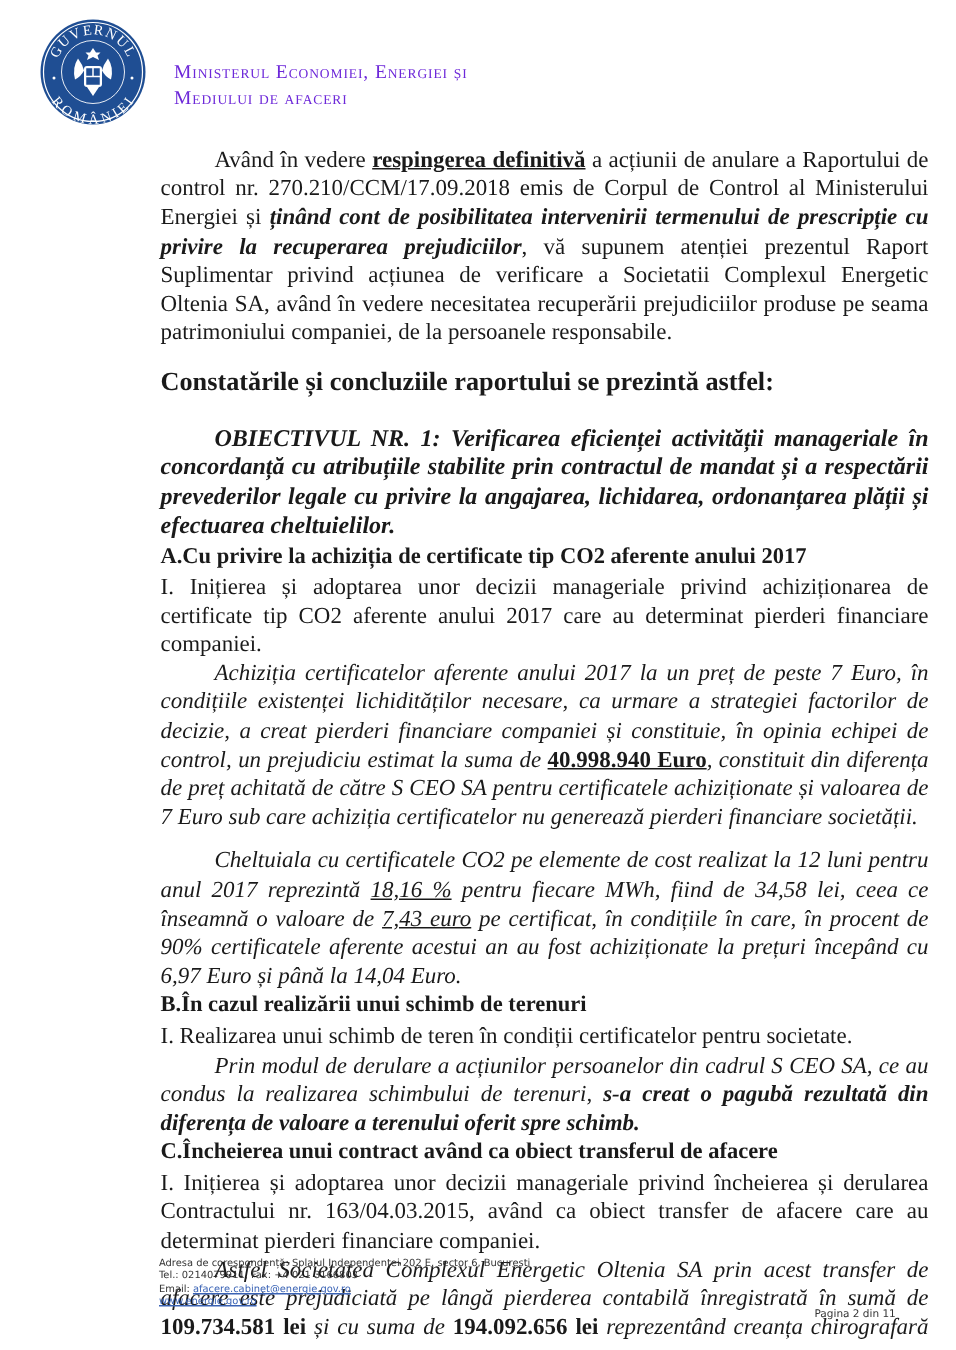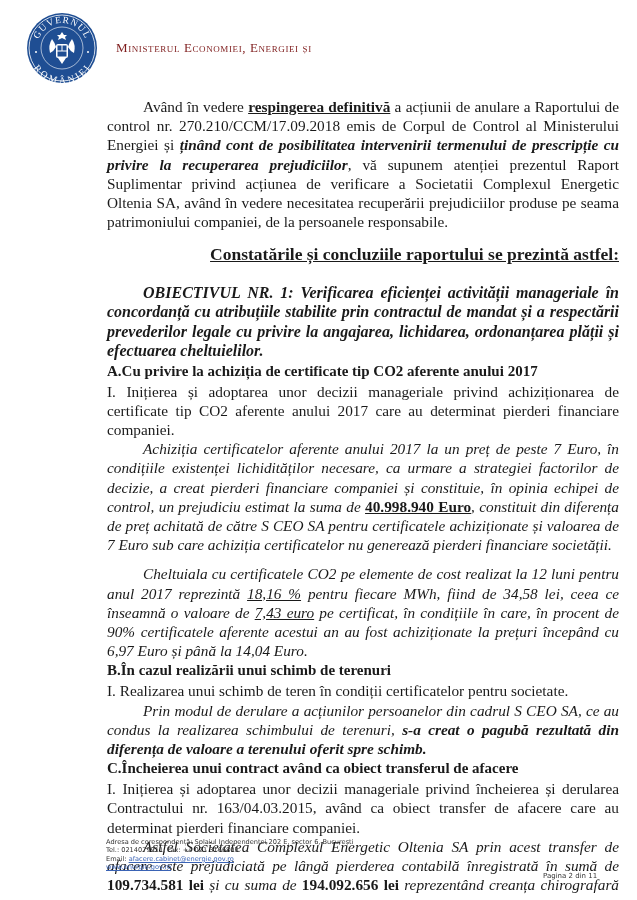--- a/index.html
+++ b/index.html
@@ -1,25 +1,25 @@
 <!DOCTYPE html>
 <html><head>
 <meta charset="utf-8">
 <style>
   html, body { margin: 0; padding: 0; background: #ffffff; }
   body { width: 637px; height: 900px; position: relative; overflow: hidden; font-family: "Liberation Serif", serif; color: #1a1a1a; }
   .header { position: absolute; left: 0; top: 0; width: 637px; height: 90px; }
   .logo { position: absolute; left: 26px; top: 12px; width: 72px; height: 72px; }
-  .ministry { position: absolute; left: 116px; top: 39px; font-family: "Liberation Serif", serif; color: #7f1d1d; font-size: 13px; line-height: 17px; letter-spacing: 0.6px; font-variant: small-caps; }
+  .ministry { position: absolute; left: 116px; top: 39px; font-family: "Liberation Serif", serif; color: #6d28d9; font-size: 13px; line-height: 17px; letter-spacing: 0.6px; font-variant: small-caps; }
   .ministry div { white-space: nowrap; }
   .content { position: absolute; left: 107px; top: 97px; width: 512px; font-size: 15.3px; line-height: 19.2px; }
   p { margin: 0; text-align: justify; }
   .indent { text-indent: 36px; }
   .gap { height: 10px; }
-  .section-title { text-align: right; font-weight: bold; text-decoration: underline; font-size: 17.5px; margin: 14px 0 18px 0; text-indent: 0; }
+  .section-title { text-align: left; font-weight: bold; font-size: 17.5px; margin: 14px 0 18px 0; text-indent: 0; }
   .obj { font-weight: bold; font-style: italic; font-size: 16px; line-height: 19.5px; }
   .subhead { font-weight: bold; font-size: 15px; line-height: 21px; text-align: left; }
   .it { font-style: italic; }
   .bi { font-weight: bold; font-style: italic; }
   .b { font-weight: bold; }
   .u { text-decoration: underline; }
   .footer { position: absolute; left: 106px; top: 838px; font-family: "DejaVu Sans", sans-serif; font-size: 6.6px; line-height: 8.4px; color: #333; }
   .footer a { color: #3a63b5; text-decoration: underline; }
   .page-num { position: absolute; left: 543px; top: 872px; font-family: "DejaVu Sans", sans-serif; font-size: 7px; color: #333; }
 </style>
@@ -45,20 +45,21 @@
       <path d="M46 27 q4 6 2 14 q-4 -2 -6 -6 q1 -4 4 -8z"></path>
       <rect x="30" y="32" width="12" height="14" rx="2"></rect>
       <rect x="31.5" y="33.5" width="4" height="5" fill="#1f4e93"></rect>
       <rect x="36.5" y="33.5" width="4" height="5" fill="#1f4e93"></rect>
       <rect x="31.5" y="39.5" width="9" height="5" fill="#1f4e93"></rect>
       <path d="M32 46 l4 6 l4 -6z"></path>
     </g>
   </svg>
   <div class="ministry">
     <div>Ministerul Economiei, Energiei și</div>
+    <div>Mediului de afaceri</div>
   </div>
 </div>
 
 <div class="content">
   <p class="indent">
     <span>Având în vedere </span><span class="b u">respingerea definitivă</span><span> a acțiunii de anulare a Raportului de control nr. 270.210/CCM/17.09.2018 emis de Corpul de Control al Ministerului Energiei și </span><span class="bi">ținând cont de posibilitatea intervenirii termenului de prescripție cu privire la recuperarea prejudiciilor</span><span>, vă supunem atenției prezentul Raport Suplimentar privind acțiunea de verificare a Societatii Complexul Energetic Oltenia SA, având în vedere necesitatea recuperării prejudiciilor produse pe seama patrimoniului companiei, de la persoanele responsabile.</span>
   </p>
 
   <p class="section-title">Constatările și concluziile raportului se prezintă astfel:</p>
 

